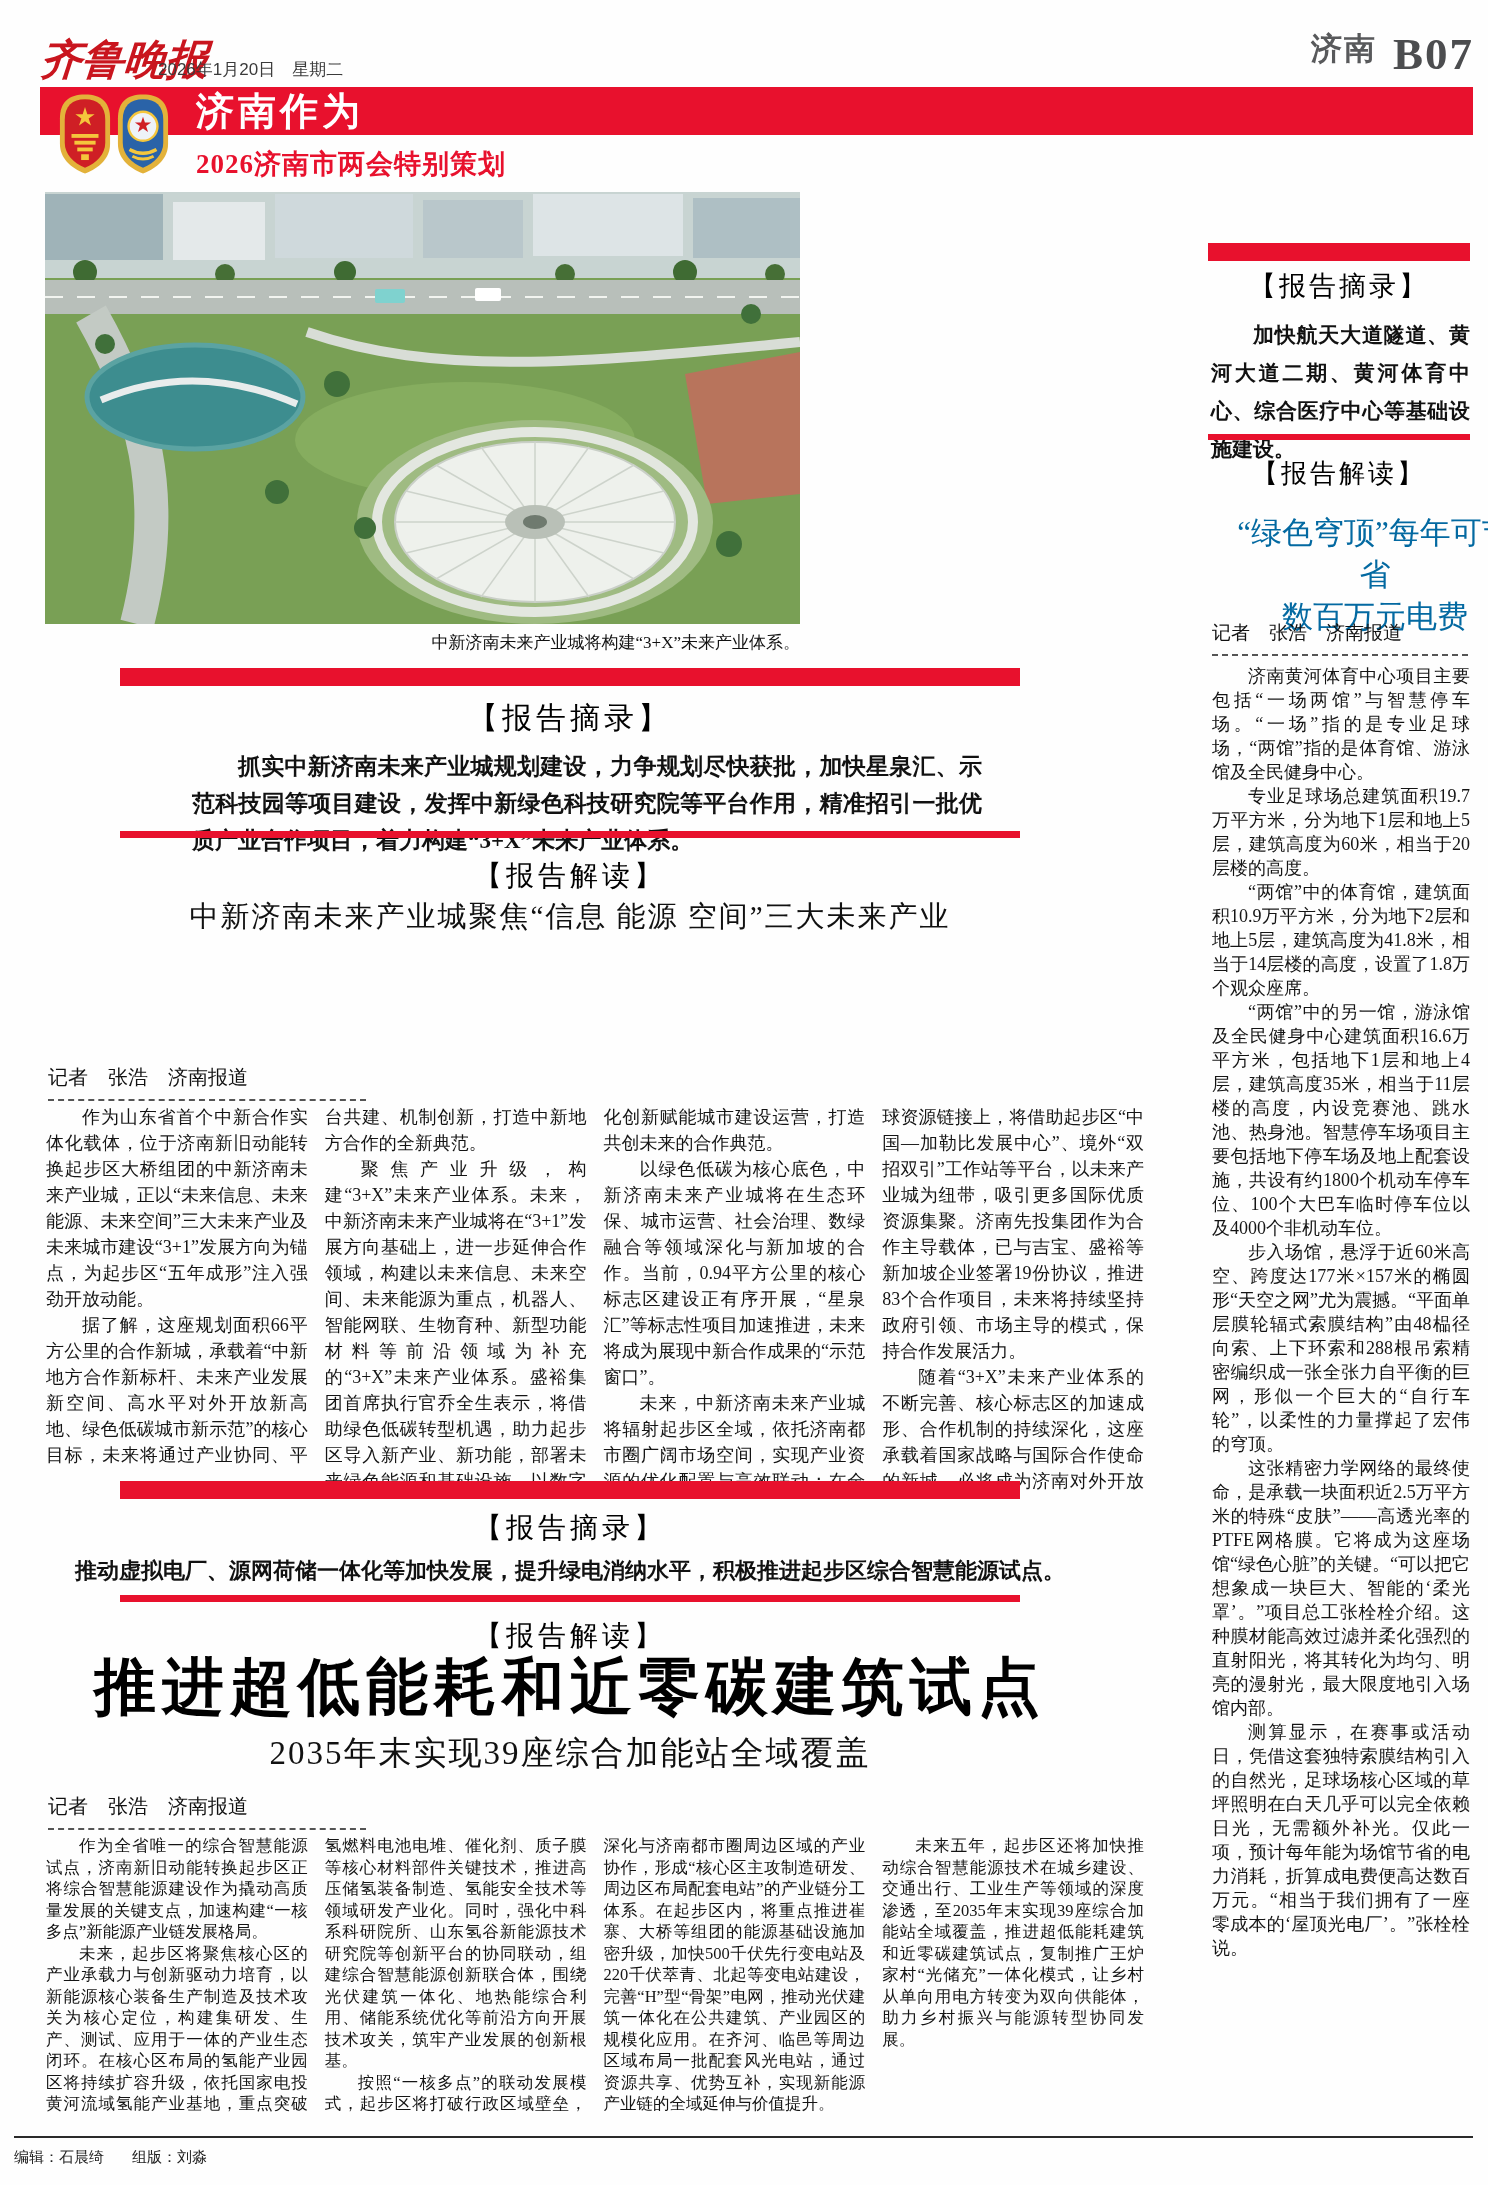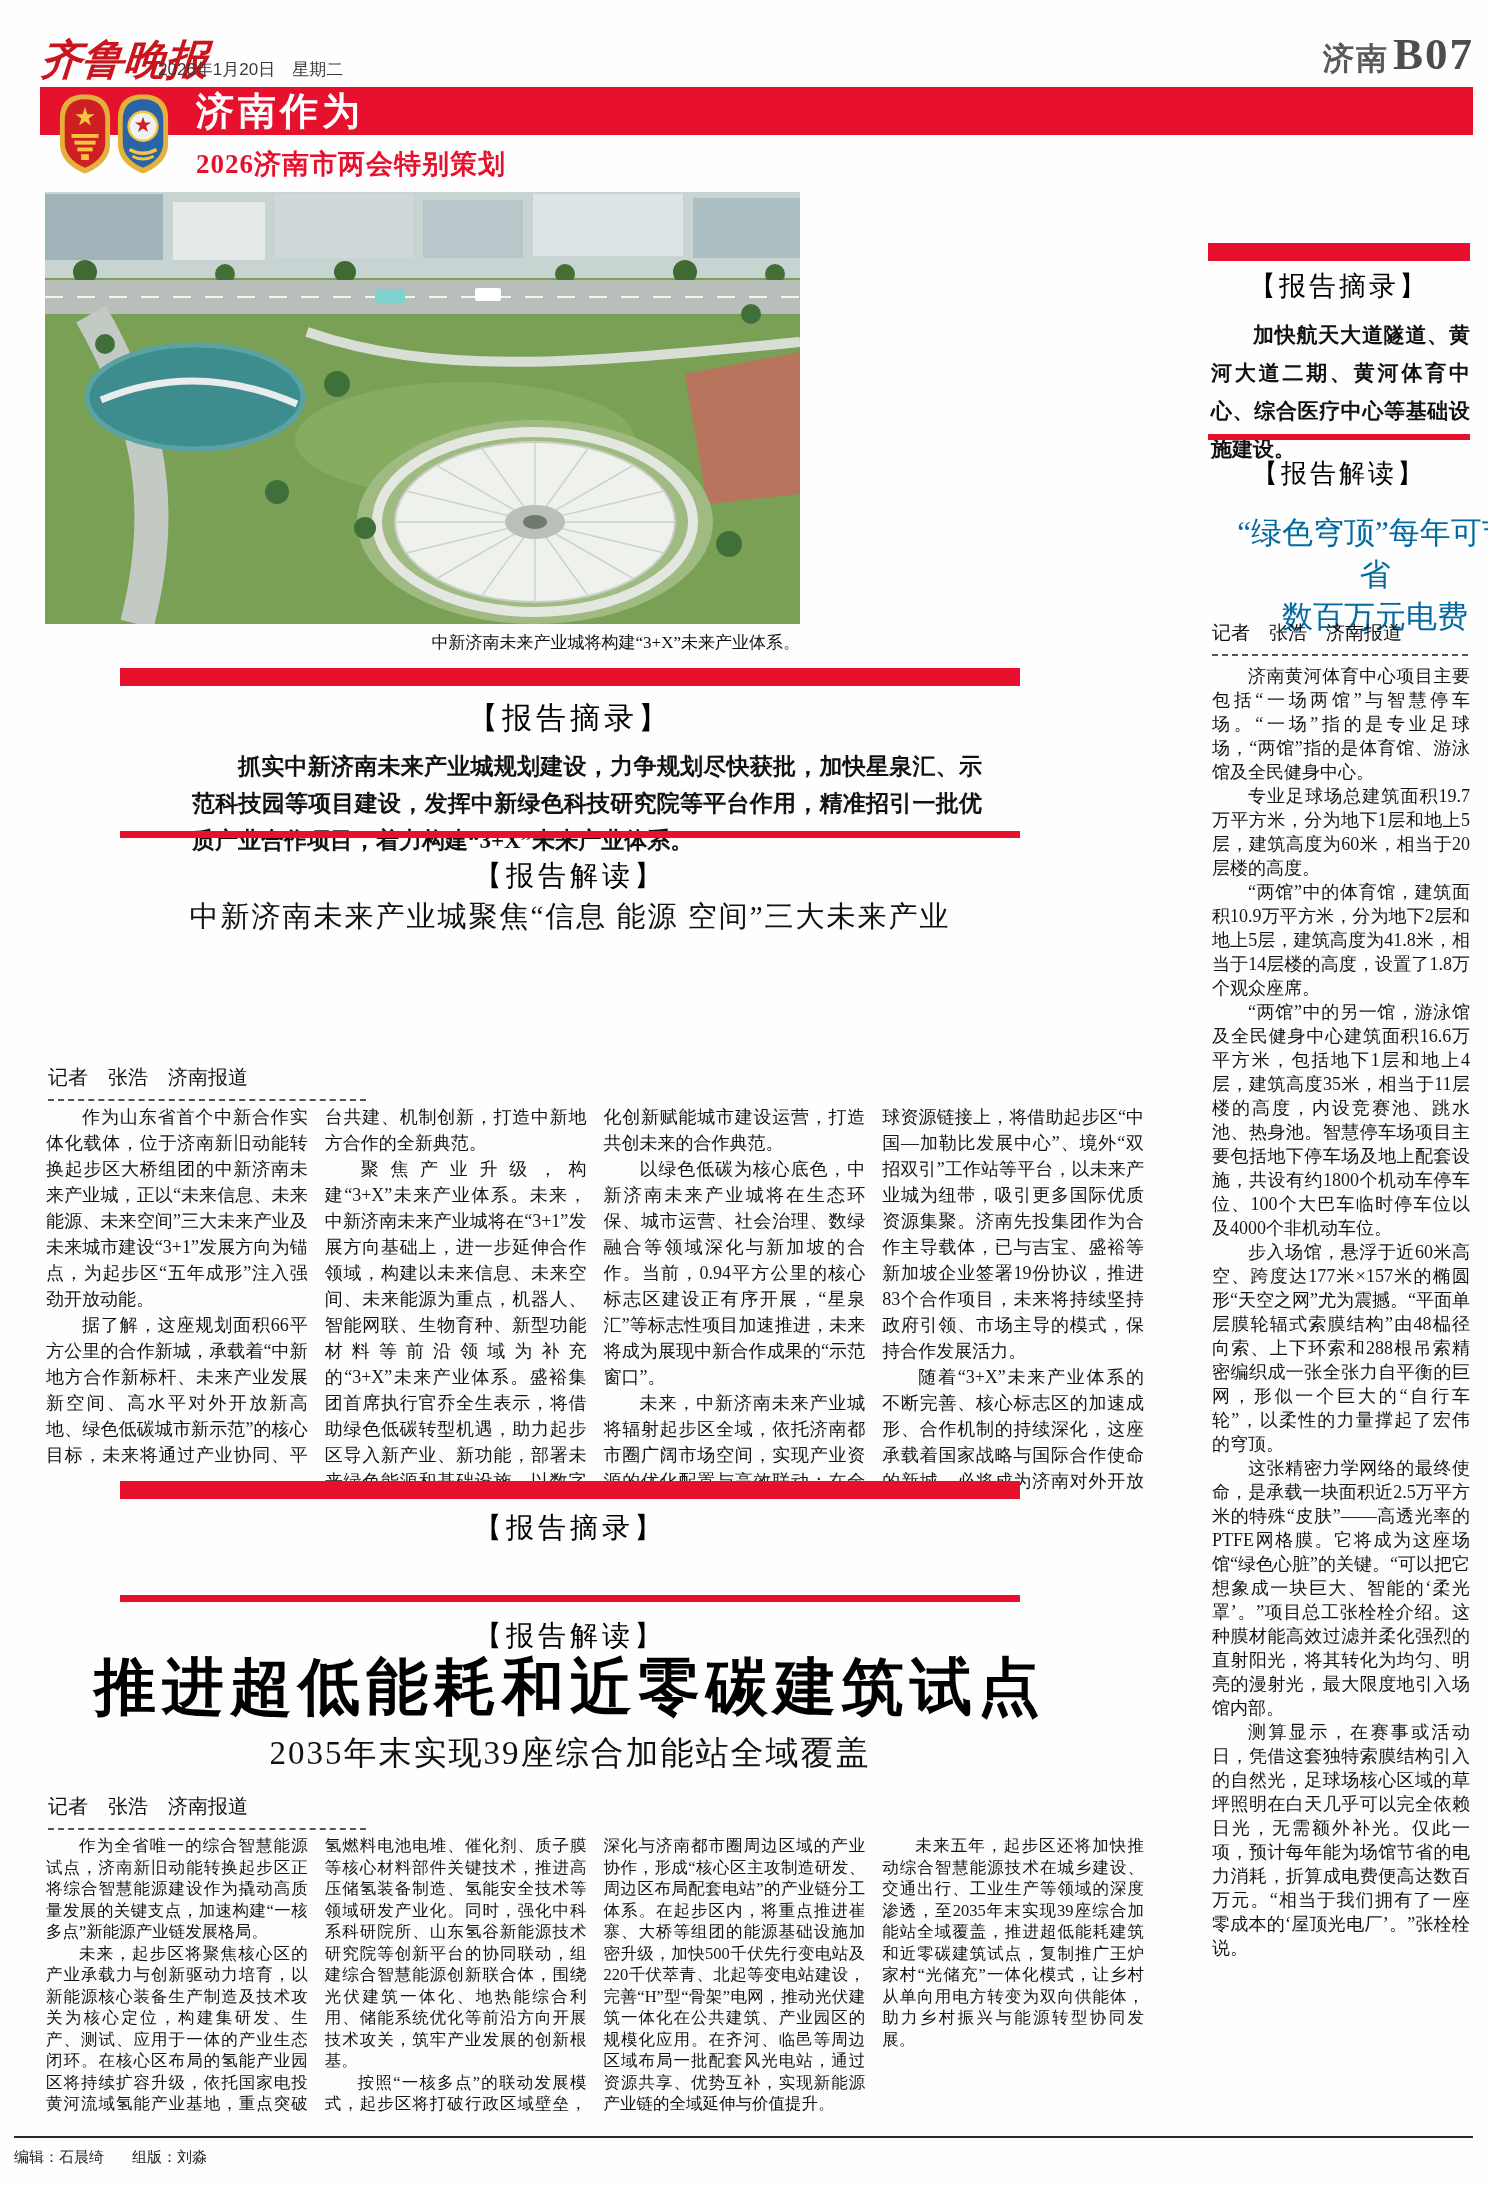--- a/index.html
+++ b/index.html
@@ -3,21 +3,21 @@
 <meta charset="utf-8">
 <style>
   html,body{margin:0;padding:0;background:#dcdcdc;}
   .page{position:relative;width:1488px;height:2185px;margin:0 auto;background:#fefefe;
         font-family:"Liberation Serif","DejaVu Serif",serif;color:#1a1a1a;overflow:hidden;}
   .abs{position:absolute;}
   
   .masthead{left:40px;top:32px;font-size:42px;font-weight:900;font-style:italic;
             color:#c9151e;letter-spacing:0px;transform:skewX(-4deg);}
   .dateline{left:158px;top:58px;font-size:17px;color:#3a3a3a;font-family:"Liberation Sans",sans-serif;}
-  .pageinfo{right:14px;top:28px;display:flex;align-items:flex-end;gap:4px;}
+  .pageinfo{right:14px;top:28px;display:flex;align-items:flex-start;gap:16px;}
   .section-label{font-size:31px;font-weight:bold;color:#58595b;letter-spacing:2px;}
   .page-no{font-size:45px;font-weight:900;color:#4c4d4f;letter-spacing:2px;}
   
   .banner{left:40px;top:87px;width:1433px;height:48px;background:#e8112d;}
   .banner-title{left:196px;top:88px;font-size:38px;font-weight:900;color:#ffffff;
                 line-height:47px;letter-spacing:4px;font-family:Liberation Serif, serif;}
   .emblem{width:54px;height:82px;z-index:3;}
   .emblem1{left:58px;top:93px;}
   .emblem2{left:116px;top:93px;}
   .strapline{left:196px;top:146px;font-size:27px;font-weight:bold;color:#e8112d;letter-spacing:1px;}
@@ -183,20 +183,21 @@
     <p>作为山东省首个中新合作实体化载体，位于济南新旧动能转换起步区大桥组团的中新济南未来产业城，正以“未来信息、未来能源、未来空间”三大未来产业及未来城市建设“3+1”发展方向为锚点，为起步区“五年成形”注入强劲开放动能。</p>
     <p>据了解，这座规划面积66平方公里的合作新城，承载着“中新地方合作新标杆、未来产业发展新空间、高水平对外开放新高地、绿色低碳城市新示范”的核心目标，未来将通过产业协同、平台共建、机制创新，打造中新地方合作的全新典范。</p>
     <p>聚焦产业升级，构建“3+X”未来产业体系。未来，中新济南未来产业城将在“3+1”发展方向基础上，进一步延伸合作领域，构建以未来信息、未来空间、未来能源为重点，机器人、智能网联、生物育种、新型功能材料等前沿领域为补充的“3+X”未来产业体系。盛裕集团首席执行官乔全生表示，将借助绿色低碳转型机遇，助力起步区导入新产业、新功能，部署未来绿色能源和基础设施，以数字化创新赋能城市建设运营，打造共创未来的合作典范。</p>
     <p>以绿色低碳为核心底色，中新济南未来产业城将在生态环保、城市运营、社会治理、数绿融合等领域深化与新加坡的合作。当前，0.94平方公里的核心标志区建设正有序开展，“星泉汇”等标志性项目加速推进，未来将成为展现中新合作成果的“示范窗口”。</p>
     <p>未来，中新济南未来产业城将辐射起步区全域，依托济南都市圈广阔市场空间，实现产业资源的优化配置与高效联动；在全球资源链接上，将借助起步区“中国—加勒比发展中心”、境外“双招双引”工作站等平台，以未来产业城为纽带，吸引更多国际优质资源集聚。济南先投集团作为合作主导载体，已与吉宝、盛裕等新加坡企业签署19份协议，推进83个合作项目，未来将持续坚持政府引领、市场主导的模式，保持合作发展活力。</p>
     <p>随着“3+X”未来产业体系的不断完善、核心标志区的加速成形、合作机制的持续深化，这座承载着国家战略与国际合作使命的新城，必将成为济南对外开放的新名片、未来产业的集聚地，为黄河流域生态保护和高质量发展贡献“中新智慧”与“起步区力量”。</p>
   </div>
 
   <div class="abs redbar ex2-bar1"></div>
   <div class="abs c-label ex2-label">【报告摘录】</div>
+  <div class="abs ex-text ex2-text">推动虚拟电厂、源网荷储一体化等加快发展，提升绿电消纳水平，积极推进起步区综合智慧能源试点。</div>
   <div class="abs redbar ex2-bar2"></div>
 
   <div class="abs c-label int2-label">【报告解读】</div>
   <div class="abs headline2">推进超低能耗和近零碳建筑试点</div>
   <div class="abs subtitle2">2035年末实现39座综合加能站全域覆盖</div>
   <div class="abs byline byline2">记者　张浩　济南报道</div>
 
   <div class="abs bodycols body2">
     <p>作为全省唯一的综合智慧能源试点，济南新旧动能转换起步区正将综合智慧能源建设作为撬动高质量发展的关键支点，加速构建“一核多点”新能源产业链发展格局。</p>
     <p>未来，起步区将聚焦核心区的产业承载力与创新驱动力培育，以新能源核心装备生产制造及技术攻关为核心定位，构建集研发、生产、测试、应用于一体的产业生态闭环。在核心区布局的氢能产业园区将持续扩容升级，依托国家电投黄河流域氢能产业基地，重点突破氢燃料电池电堆、催化剂、质子膜等核心材料部件关键技术，推进高压储氢装备制造、氢能安全技术等领域研发产业化。同时，强化中科系科研院所、山东氢谷新能源技术研究院等创新平台的协同联动，组建综合智慧能源创新联合体，围绕光伏建筑一体化、地热能综合利用、储能系统优化等前沿方向开展技术攻关，筑牢产业发展的创新根基。</p>

